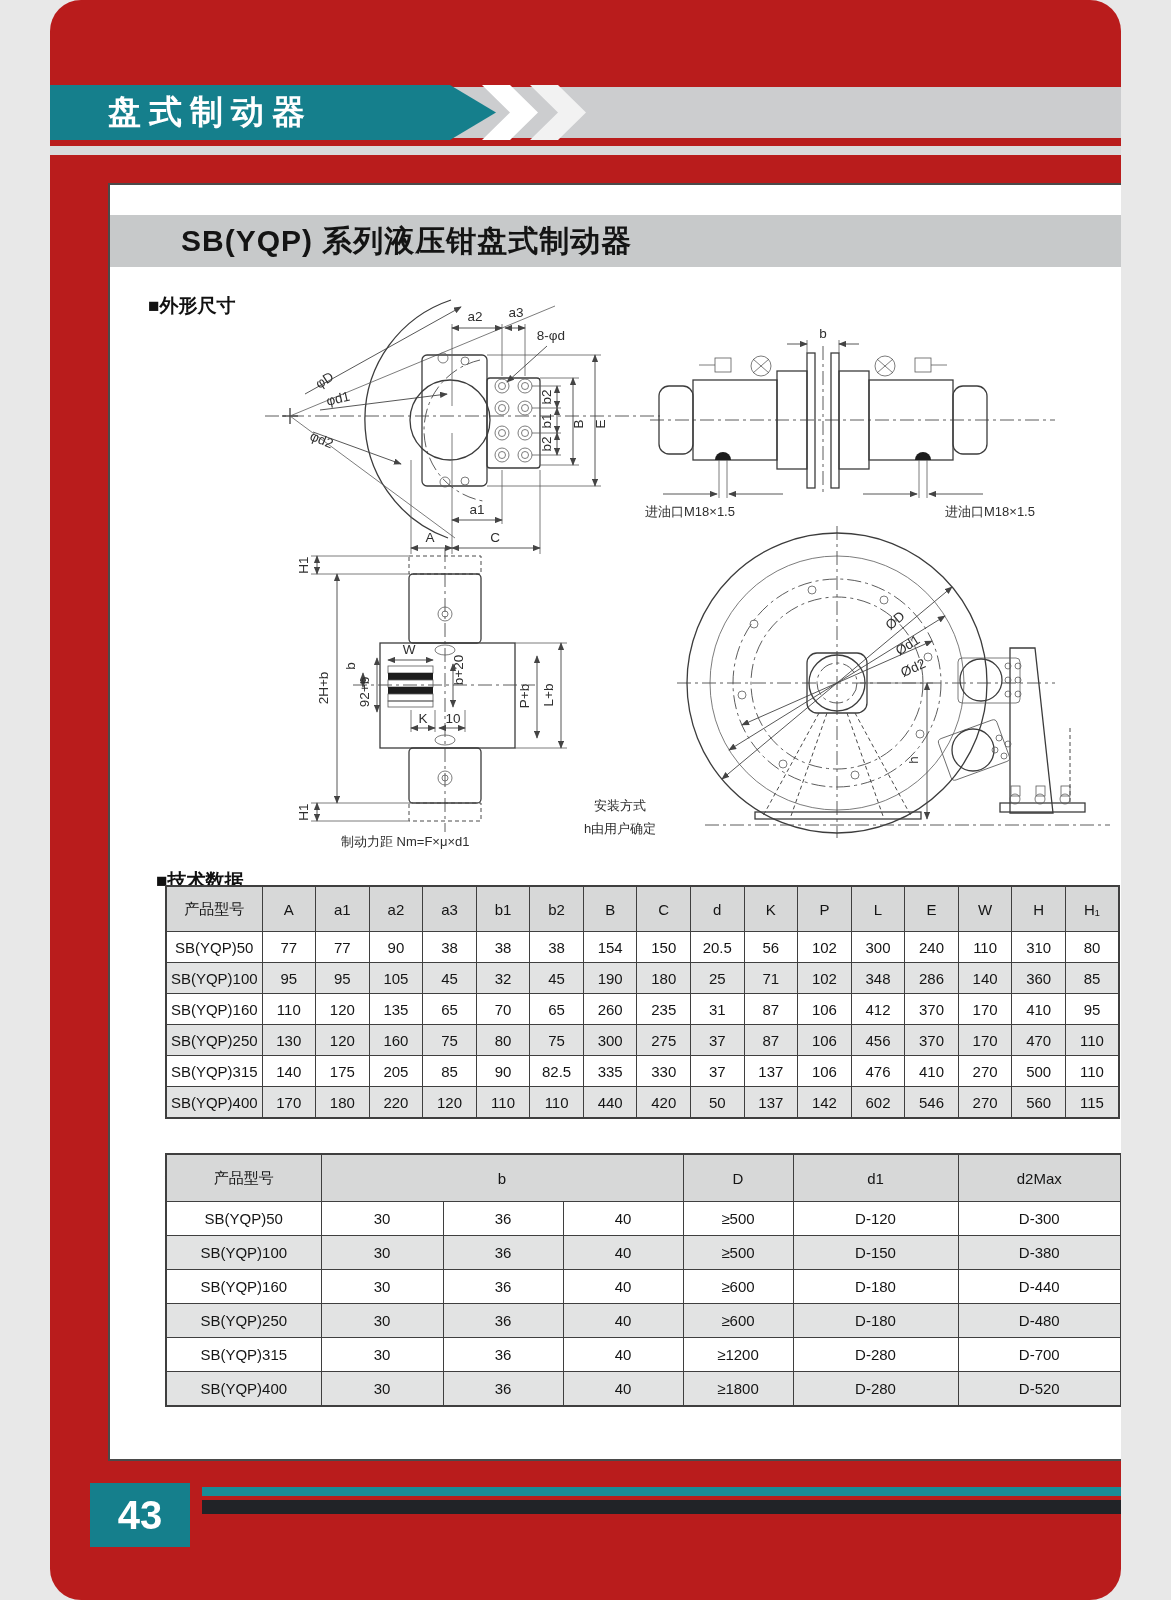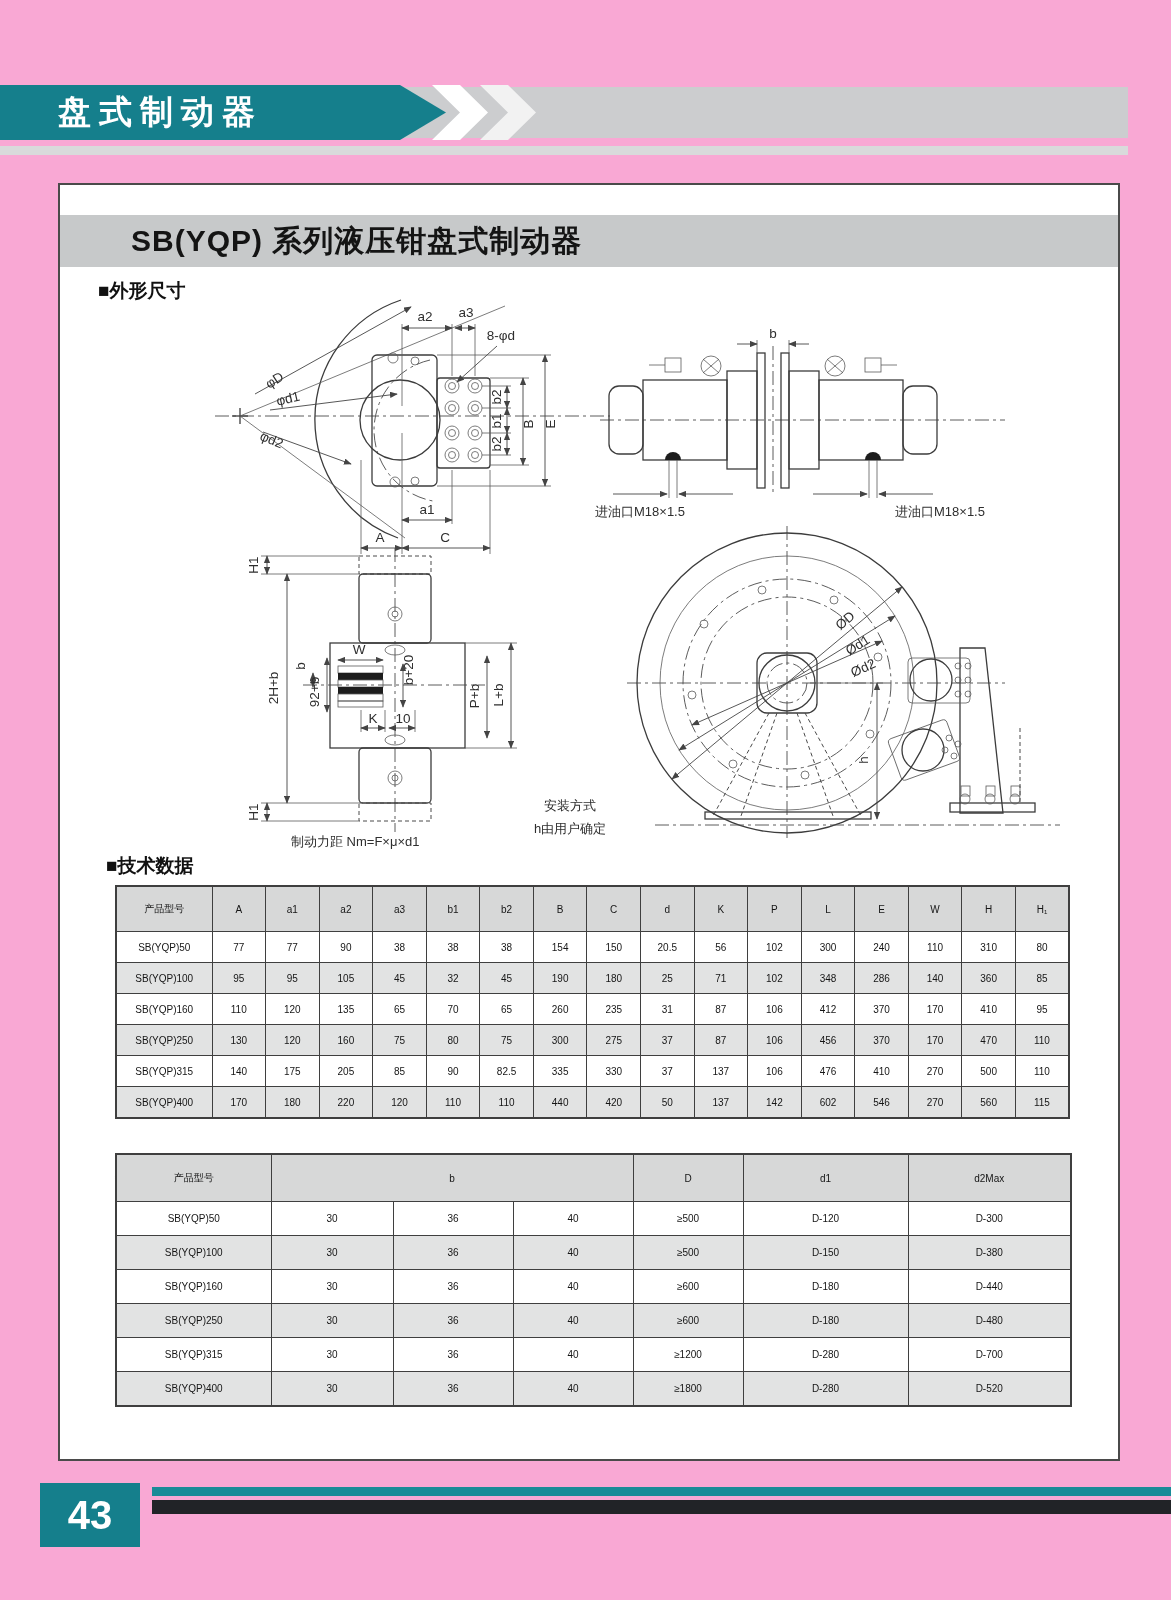--- a/index.html
+++ b/index.html
@@ -1,44 +1,44 @@
 <!DOCTYPE html>
 <html><head>
 <meta charset="utf-8">
 <style>
   html,body{margin:0;padding:0;background:#e8e8e8;}
-  .page{position:relative;width:1171px;height:1600px;background:#f9a8d4;margin:0 auto;
-        font-family:"Liberation Sans","DejaVu Sans",sans-serif;overflow:hidden;}
+  .page{position:relative;width:1071px;height:1600px;background:#b91c1c;margin:0 auto;
+        font-family:"Liberation Sans","DejaVu Sans",sans-serif;overflow:hidden;border-radius:31px;}
 
   
   .banner-row{position:absolute;top:85px;left:0;width:1171px;height:55px;}
   .gray-bar{position:absolute;left:340px;top:2px;width:788px;height:51px;background:#cccdcf;}
   .chev{position:absolute;top:0;height:55px;width:56px;background:#fff;
         clip-path:polygon(0 0,28px 0,56px 50%,28px 100%,0 100%,28px 50%);}
   .chev.c1{left:432px;}
   .chev.c2{left:480px;background:#f2f2f2;}
   .teal-banner{position:absolute;left:0;top:0;width:446px;height:55px;background:#157f8c;
         clip-path:polygon(0 0,400px 0,446px 50%,400px 100%,0 100%);
         display:flex;align-items:center;padding-left:58px;box-sizing:border-box;
         color:#fff;font-size:33px;font-weight:bold;letter-spacing:8px;}
   .sub-bar{position:absolute;top:146px;left:0;width:1128px;height:9px;background:#d9dadb;}
 
   
   .box{position:absolute;left:58px;top:183px;width:1062px;height:1278px;
        border:2px solid #4a4a4a;background:#fff;box-sizing:border-box;}
   .title-bar{position:absolute;left:0;top:30px;width:100%;height:52px;background:#c7c9ca;
        display:flex;align-items:center;}
   .title-bar h1{margin:16px;padding-left:55px;font-size:30px;font-weight:bold;color:#141414;letter-spacing:1px;}
-  .sec-label{position:absolute;font-size:19px;font-weight:bold;color:#111;}
+  .sec-label{position:absolute;font-size:19px;font-weight:bold;color:#111;margin-top:15px;}
   .sec1{left:38px;top:93px;}
   .sec2{left:46px;top:668px;}
   .drawings{position:absolute;left:5px;top:113px;width:1040px;height:552px;}
 
   
-  table{border-collapse:collapse;table-layout:fixed;font-size:10px;color:#151515;}
+  table{border-collapse:collapse;table-layout:fixed;font-size:15px;color:#151515;}
   #tech-table{position:absolute;left:55px;top:700px;width:955px;border:2px solid #3f3f3f;}
   #disc-table{position:absolute;left:55px;top:968px;width:955px;border:2px solid #3f3f3f;}
   th,td{border:1px solid #3f3f3f;text-align:center;padding:0;font-weight:400;overflow:hidden;}
   #tech-table th{height:44px;background:#d7d8d8;}
   #tech-table td{height:30px;}
   #tech-table col.model{width:96px;}
   #disc-table th{height:46px;background:#d7d8d8;}
   #disc-table td{height:33px;}
   tbody tr:nth-child(even) td{background:#e2e3e3;}
   .disc-title{position:absolute;left:55px;top:936px;font-size:20px;font-weight:bold;color:#111;margin-top:40px;}

